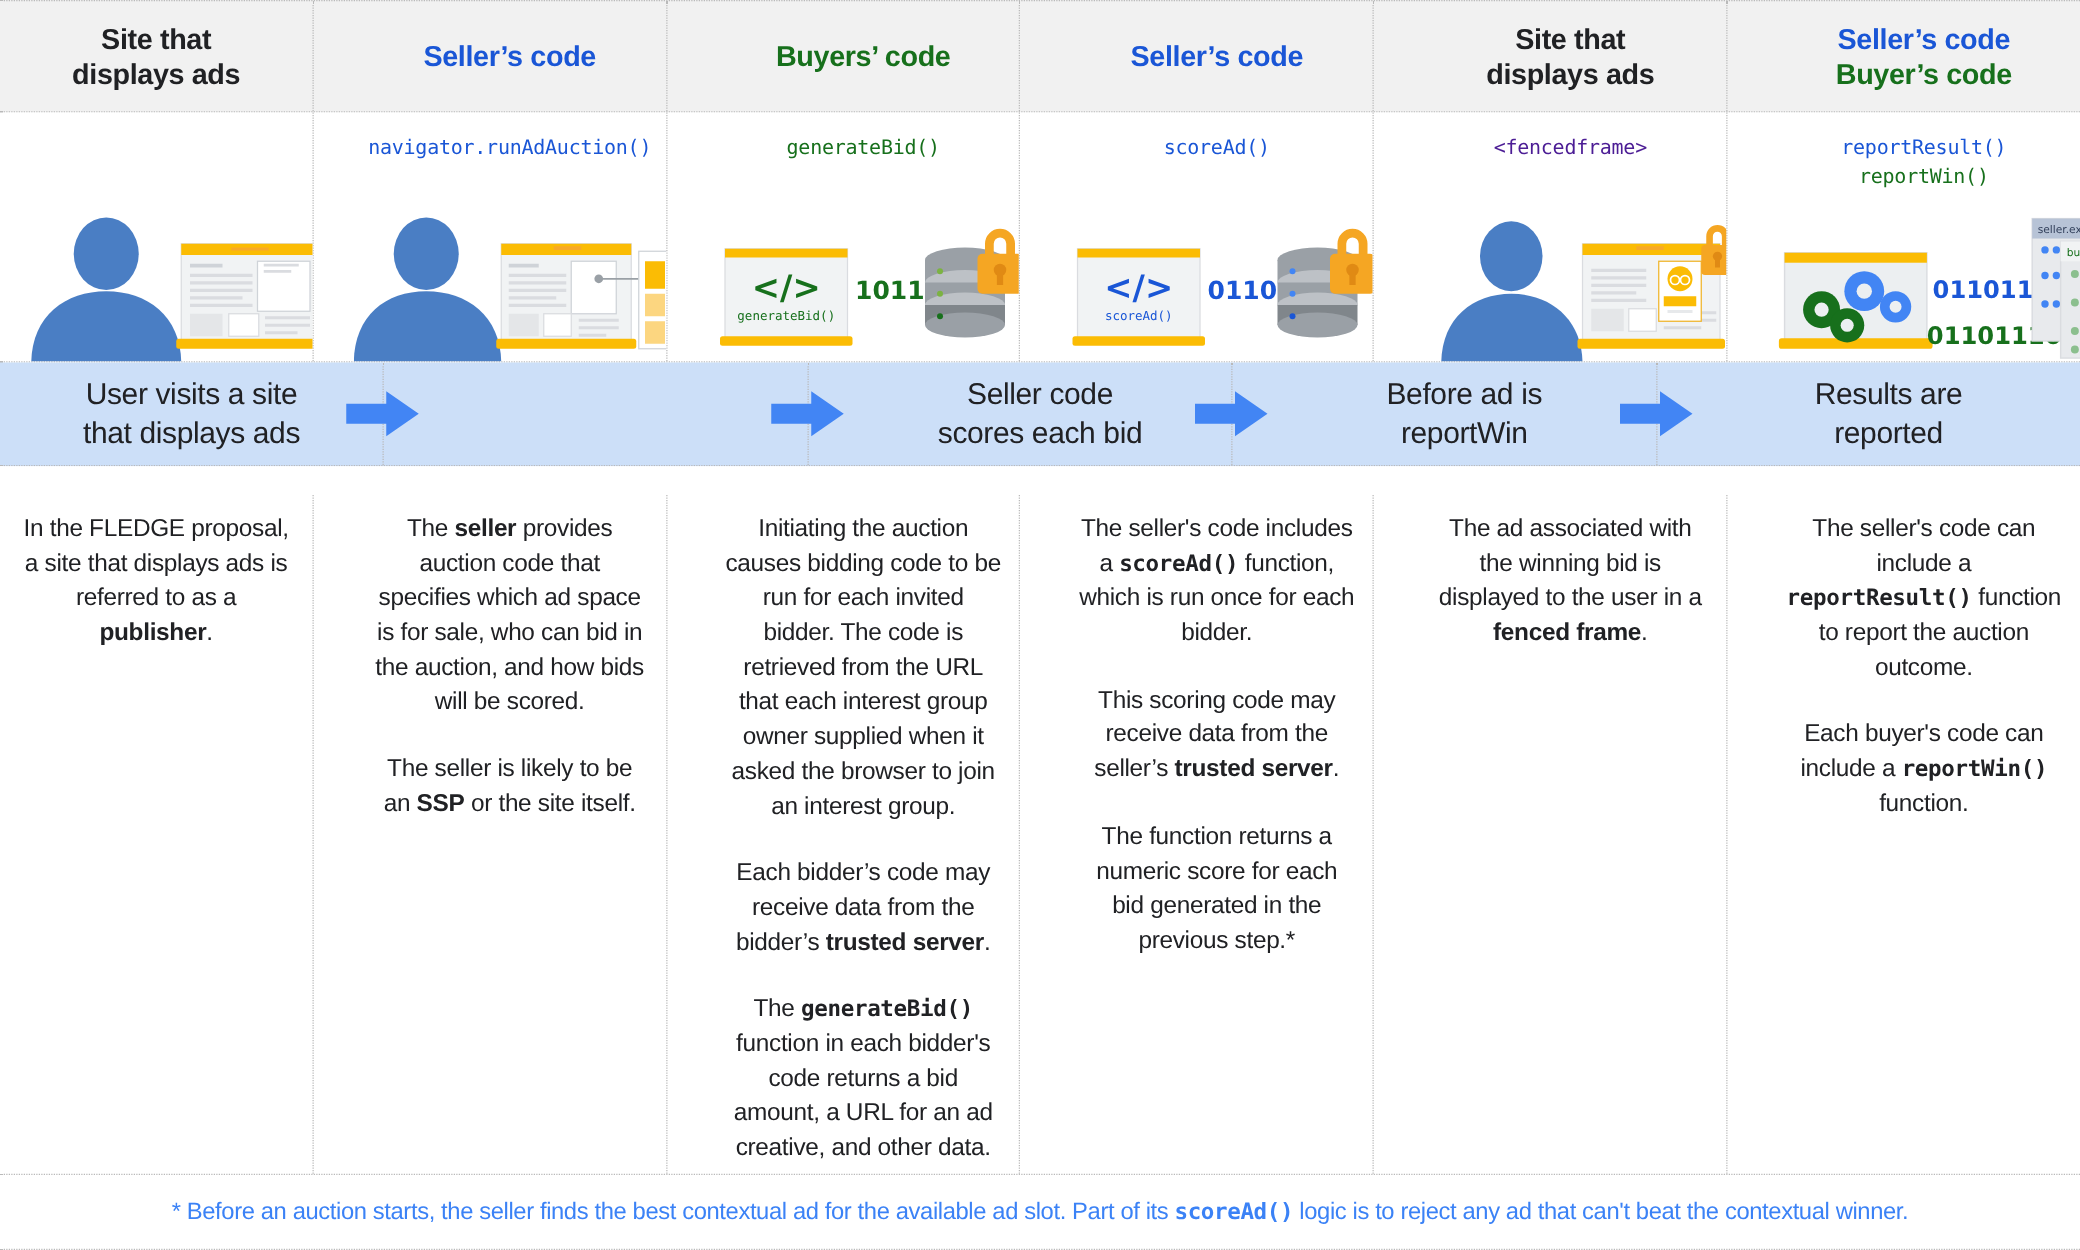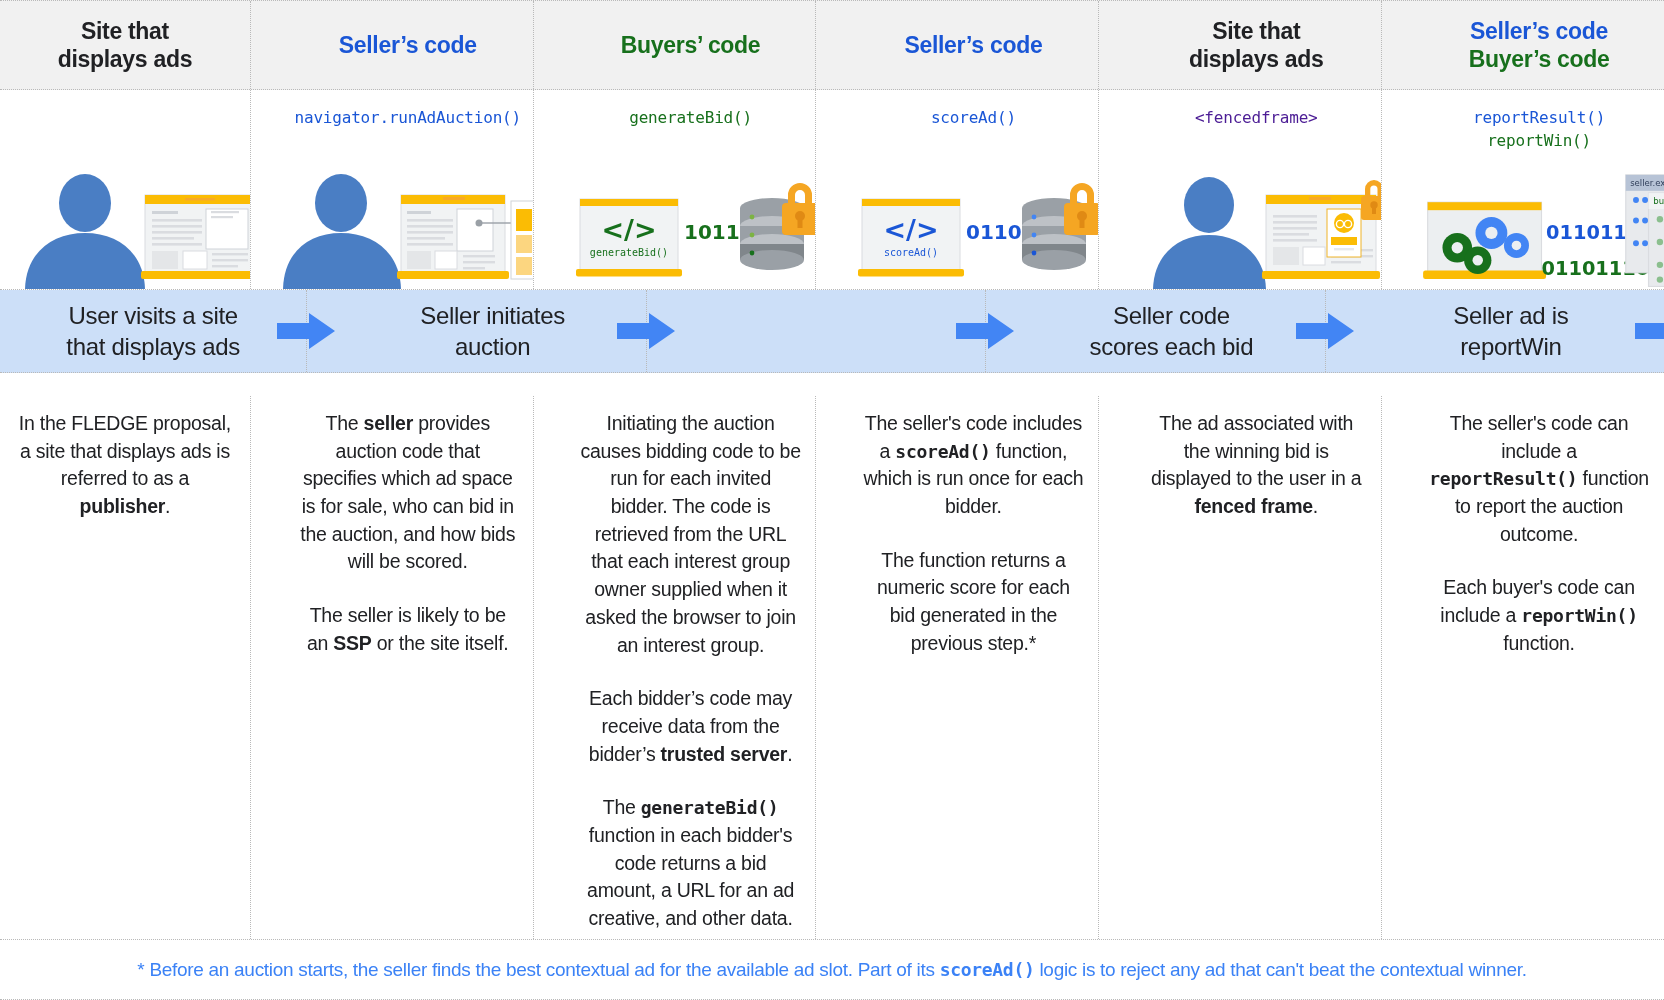--- a/index.html
+++ b/index.html
@@ -426,50 +426,47 @@
     <div class="cell">
       <div>
         <div>User visits a site</div>
         <div>that displays ads</div>
       </div>
       <svg class="arrow" viewBox="0 0 62 40">
         <path d="M2 12 H34 V2 L60 20 L34 38 V28 H2 Z" fill="#4285f4"></path>
       </svg>
     </div>
     <div class="cell">
-      <div>
-        <div>Seller initiates</div>
-        <div>auction</div>
-      </div>
-      <svg class="arrow" viewBox="0 0 62 40">
-        <path d="M2 12 H34 V2 L60 20 L34 38 V28 H2 Z" fill="#4285f4"></path>
-      </svg>
-    </div>
-    <div class="cell">
       <svg class="arrow" viewBox="0 0 62 40">
         <path d="M2 12 H34 V2 L60 20 L34 38 V28 H2 Z" fill="#4285f4"></path>
       </svg>
     </div>
     <div class="cell">
       <div>
         <div>Seller code</div>
         <div>scores each bid</div>
       </div>
       <svg class="arrow" viewBox="0 0 62 40">
         <path d="M2 12 H34 V2 L60 20 L34 38 V28 H2 Z" fill="#4285f4"></path>
       </svg>
     </div>
     <div class="cell">
       <div>
-        <div>Seller ad is</div>
+        <div>Before ad is</div>
         <div>reportWin</div>
       </div>
       <svg class="arrow" viewBox="0 0 62 40">
         <path d="M2 12 H34 V2 L60 20 L34 38 V28 H2 Z" fill="#4285f4"></path>
       </svg>
+    </div>
+    <div class="cell">
+      <div>
+        <div>Results are</div>
+        <div>reported</div>
+      </div>
     </div>
   </div>
 
   <div class="row row-body">
 
     <div class="cell">
       <div class="body-text">
         <p>In the FLEDGE proposal, a site that displays ads is referred to as a <b>publisher</b>.</p>
       </div>
     </div>
@@ -485,20 +482,21 @@
       <div class="body-text">
         <p>Initiating the auction causes bidding code to be run for each invited bidder. The code is retrieved from the URL that each interest group owner supplied when it asked the browser to join an interest group.</p>
         <p>Each bidder’s code may receive data from the bidder’s <b>trusted server</b>.</p>
         <p>The <code>generateBid()</code> function in each bidder's code returns a bid amount, a URL for an ad creative, and other data.</p>
       </div>
     </div>
 
     <div class="cell">
       <div class="body-text">
         <p>The seller's code includes a <code>scoreAd()</code> function, which is run once for each bidder.</p>
+        <p>This scoring code may receive data from the seller’s <b>trusted server</b>.</p>
         <p>The function returns a numeric score for each bid generated in the previous step.*</p>
       </div>
     </div>
 
     <div class="cell">
       <div class="body-text">
         <p>The ad associated with the winning bid is displayed to the user in a <b>fenced frame</b>.</p>
       </div>
     </div>
 

